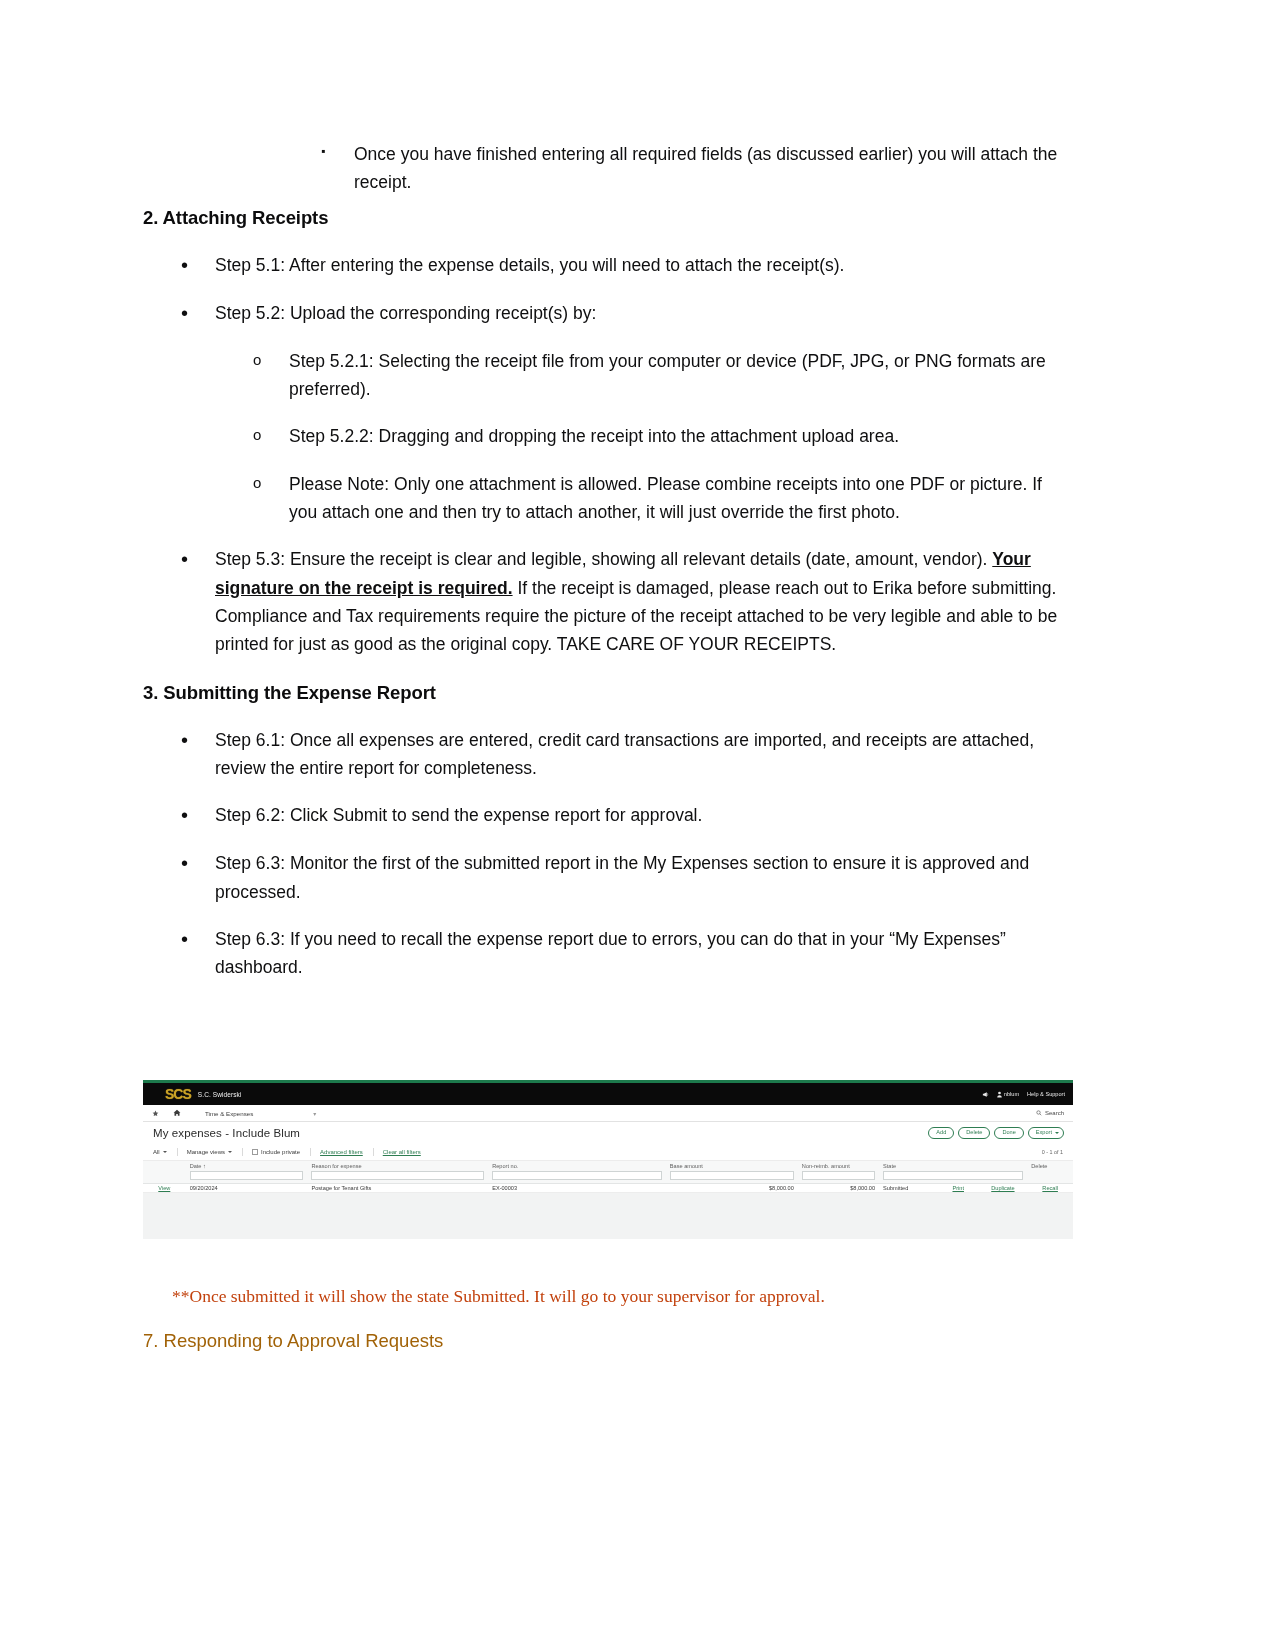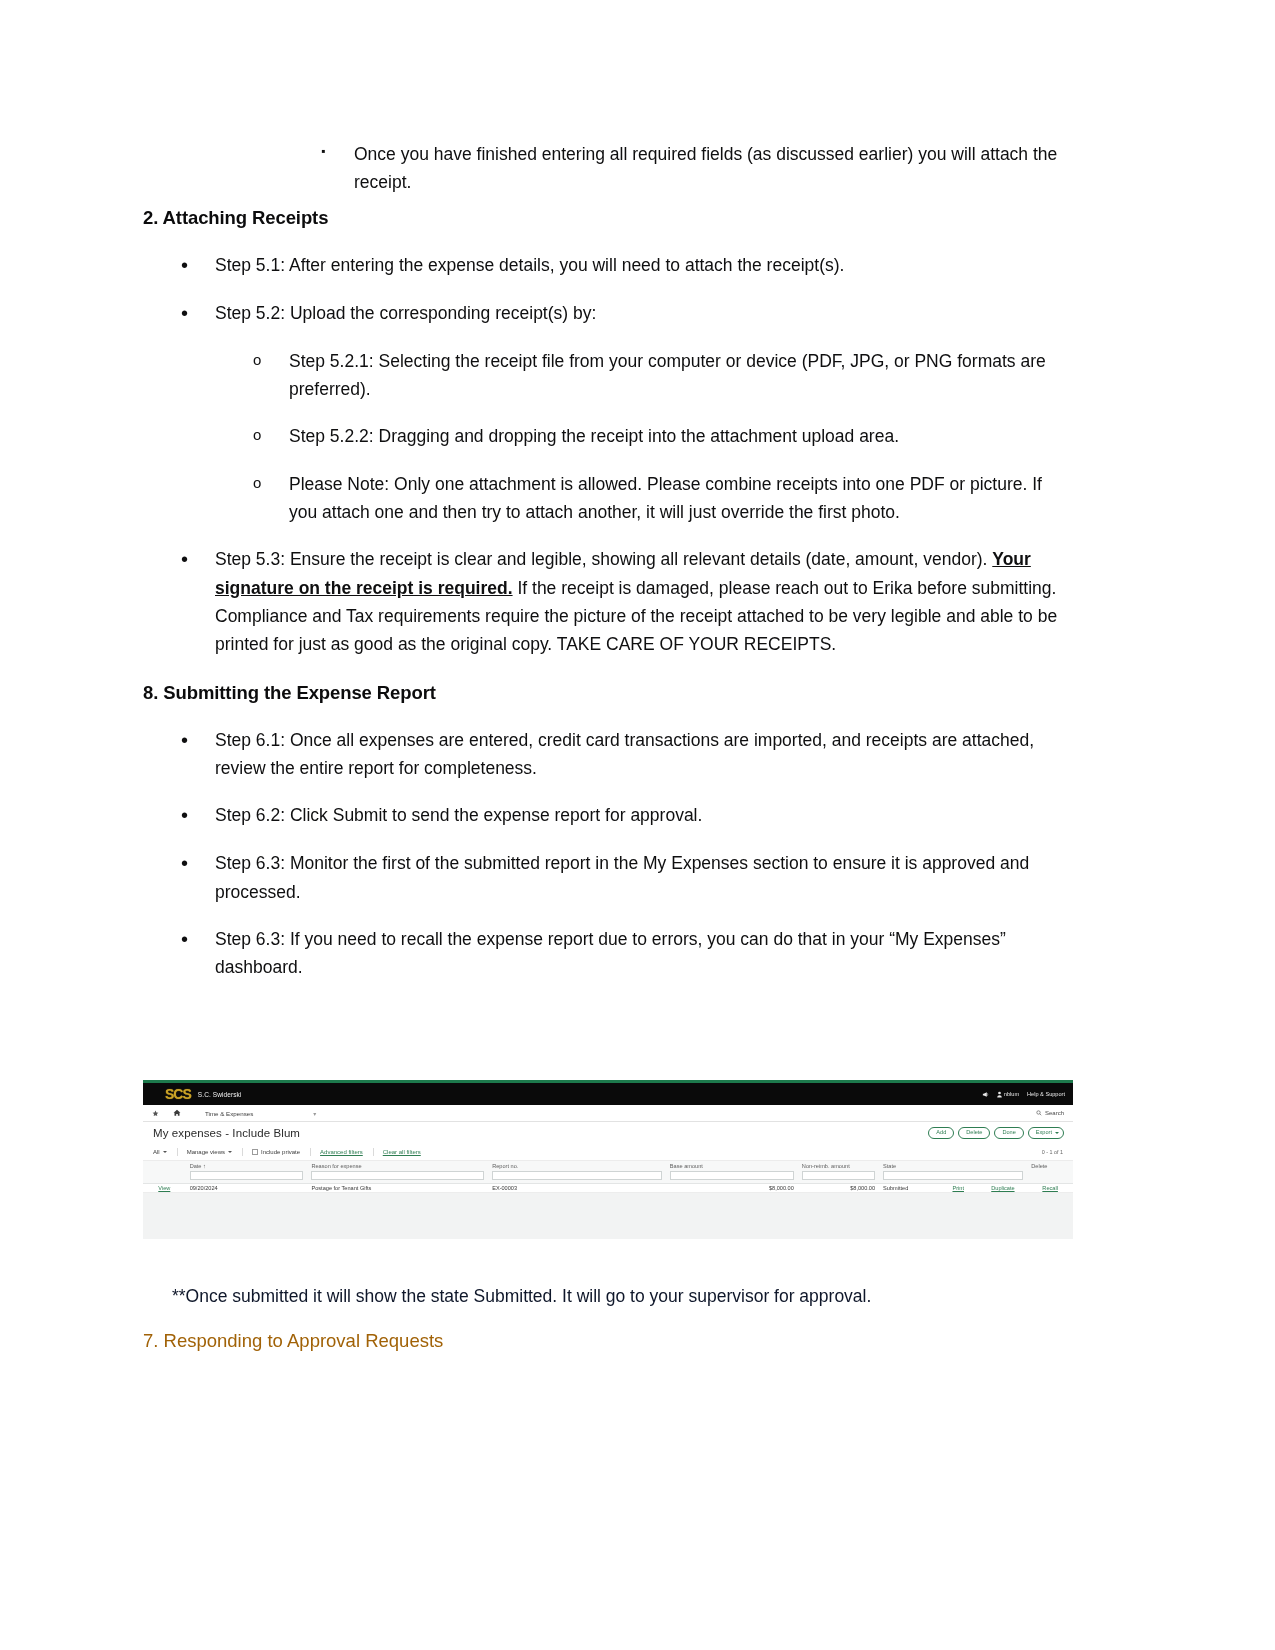--- a/index.html
+++ b/index.html
@@ -245,23 +245,24 @@
   .c-center { text-align: center; }
   .shot-foot { height: 46px; background: #f2f3f3; }
   .shot-body { background: #ffffff; }
 
   
   .caption {
     position: absolute;
     left: 172px;
     top: 1283px;
     width: 900px;
-    color: #0f172a;
+    color: #c2410c;
     font-size: 17.5px;
     line-height: 1.5;
+    font-family: Liberation Serif, serif;
   }
 
   .sect7 {
     position: absolute;
     left: 143px;
     top: 1330px;
     font-size: 18.5px;
     font-weight: normal;
     color: #a16207;
   }
@@ -303,21 +304,21 @@
     <div class="li lvl2">
       <span class="marker">o</span>
       <span class="body"><b>Please Note</b><span>: Only one attachment is allowed. Please combine receipts into one PDF or picture. If you attach one and then try to attach another, it will just override the first photo.</span></span>
     </div>
 
     <div class="li lvl1">
       <span class="marker">•</span>
       <span class="body"><b>Step 5.3</b><span>: Ensure the receipt is clear and legible, showing all relevant details (date, amount, vendor). </span><span class="uline">Your signature on the receipt is required.</span><span> If the receipt is damaged, please reach out to Erika before submitting. Compliance and Tax requirements require the picture of the receipt attached to be very legible and able to be printed for just as good as the original copy. TAKE CARE OF YOUR RECEIPTS.</span></span>
     </div>
 
-    <h2 class="sect sect-gap">8. Submitting the Expense Report</h2>
+    <h2 class="sect sect-gap">3. Submitting the Expense Report</h2>
 
     <div class="li lvl1">
       <span class="marker">•</span>
       <span class="body"><b>Step 6.1</b><span>: Once all expenses are entered, credit card transactions are imported, and receipts are attached, review the entire report for completeness.</span></span>
     </div>
 
     <div class="li lvl1">
       <span class="marker">•</span>
       <span class="body"><b>Step 6.2</b><span>: Click </span><b>Submit</b><span> to send the expense report for approval.</span></span>
     </div>

